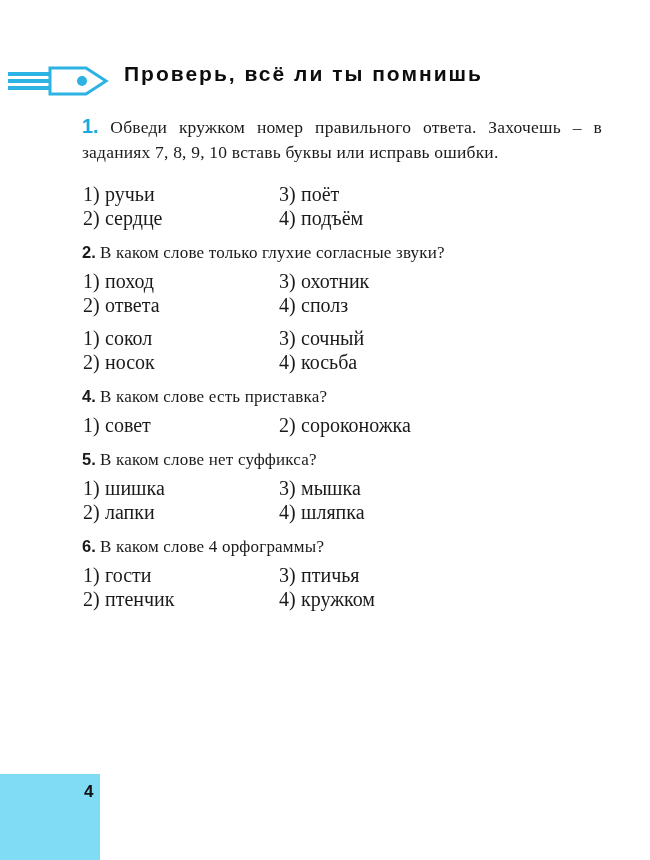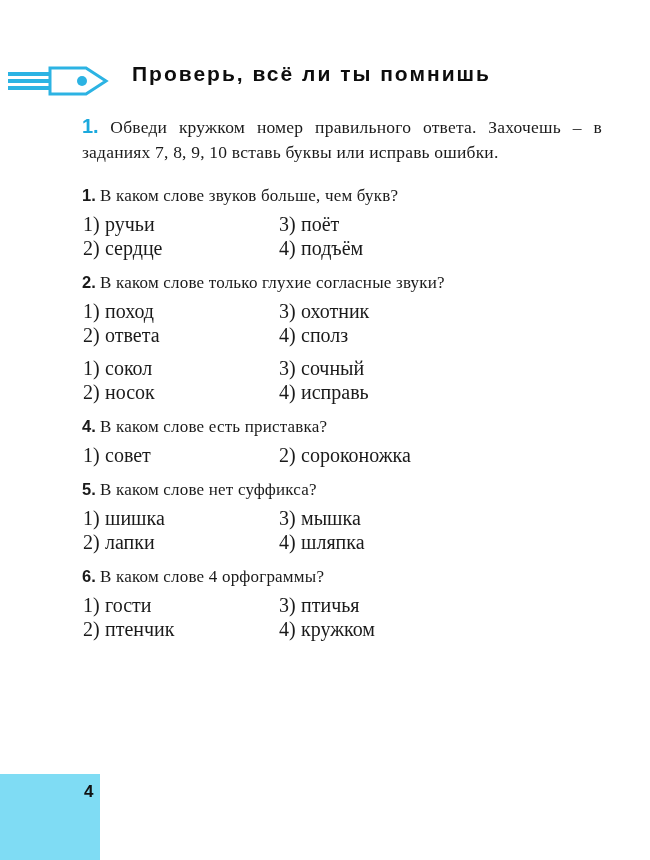--- a/index.html
+++ b/index.html
@@ -44,21 +44,21 @@
   }
   .header-arrow {
     position: absolute;
     left: 8px;
     top: 6px;
     width: 110px;
     height: 40px;
   }
   .header-title {
     position: absolute;
-    left: 132px;
+    left: 124px;
     top: 6px;
     font-family: "Liberation Sans", sans-serif;
     font-weight: bold;
     font-size: 21px;
     letter-spacing: 2.0px;
     color: #0d0d0d;
     white-space: nowrap;
   }
 
   
@@ -158,24 +158,20 @@
 </div>
 
 <div class="content">
 
   <div class="intro">
     <span class="big-num">1.</span>
     <span class="intro-text">Обведи кружком номер правильного ответа. Захочешь – в заданиях 7, 8, 9, 10 вставь буквы или исправь ошибки.</span>
   </div>
 
   <div class="q-block">
-    <div class="q-stem">
-      <span class="q-num">1.</span>
-      <span class="stem-text">В каком слове звуков больше, чем букв?</span>
-    </div>
     <div class="options">
       <div class="opt"><span class="lbl">1)</span><span>ручьи</span></div>
       <div class="opt"><span class="lbl">3)</span><span>поёт</span></div>
       <div class="opt"><span class="lbl">2)</span><span>сердце</span></div>
       <div class="opt"><span class="lbl">4)</span><span>подъём</span></div>
     </div>
   </div>
 
   <div class="q-block">
     <div class="q-stem">
@@ -188,21 +184,21 @@
       <div class="opt"><span class="lbl">2)</span><span>ответа</span></div>
       <div class="opt"><span class="lbl">4)</span><span>сполз</span></div>
     </div>
   </div>
 
   <div class="q-block">
     <div class="options">
       <div class="opt"><span class="lbl">1)</span><span>сокол</span></div>
       <div class="opt"><span class="lbl">3)</span><span>сочный</span></div>
       <div class="opt"><span class="lbl">2)</span><span>носок</span></div>
-      <div class="opt"><span class="lbl">4)</span><span>исправь</span></div>
+      <div class="opt"><span class="lbl">4)</span><span>косьба</span></div>
     </div>
   </div>
 
   <div class="q-block">
     <div class="q-stem">
       <span class="q-num">4.</span>
       <span class="stem-text">В каком слове есть приставка?</span>
     </div>
     <div class="options">
       <div class="opt"><span class="lbl">1)</span><span>совет</span></div>

